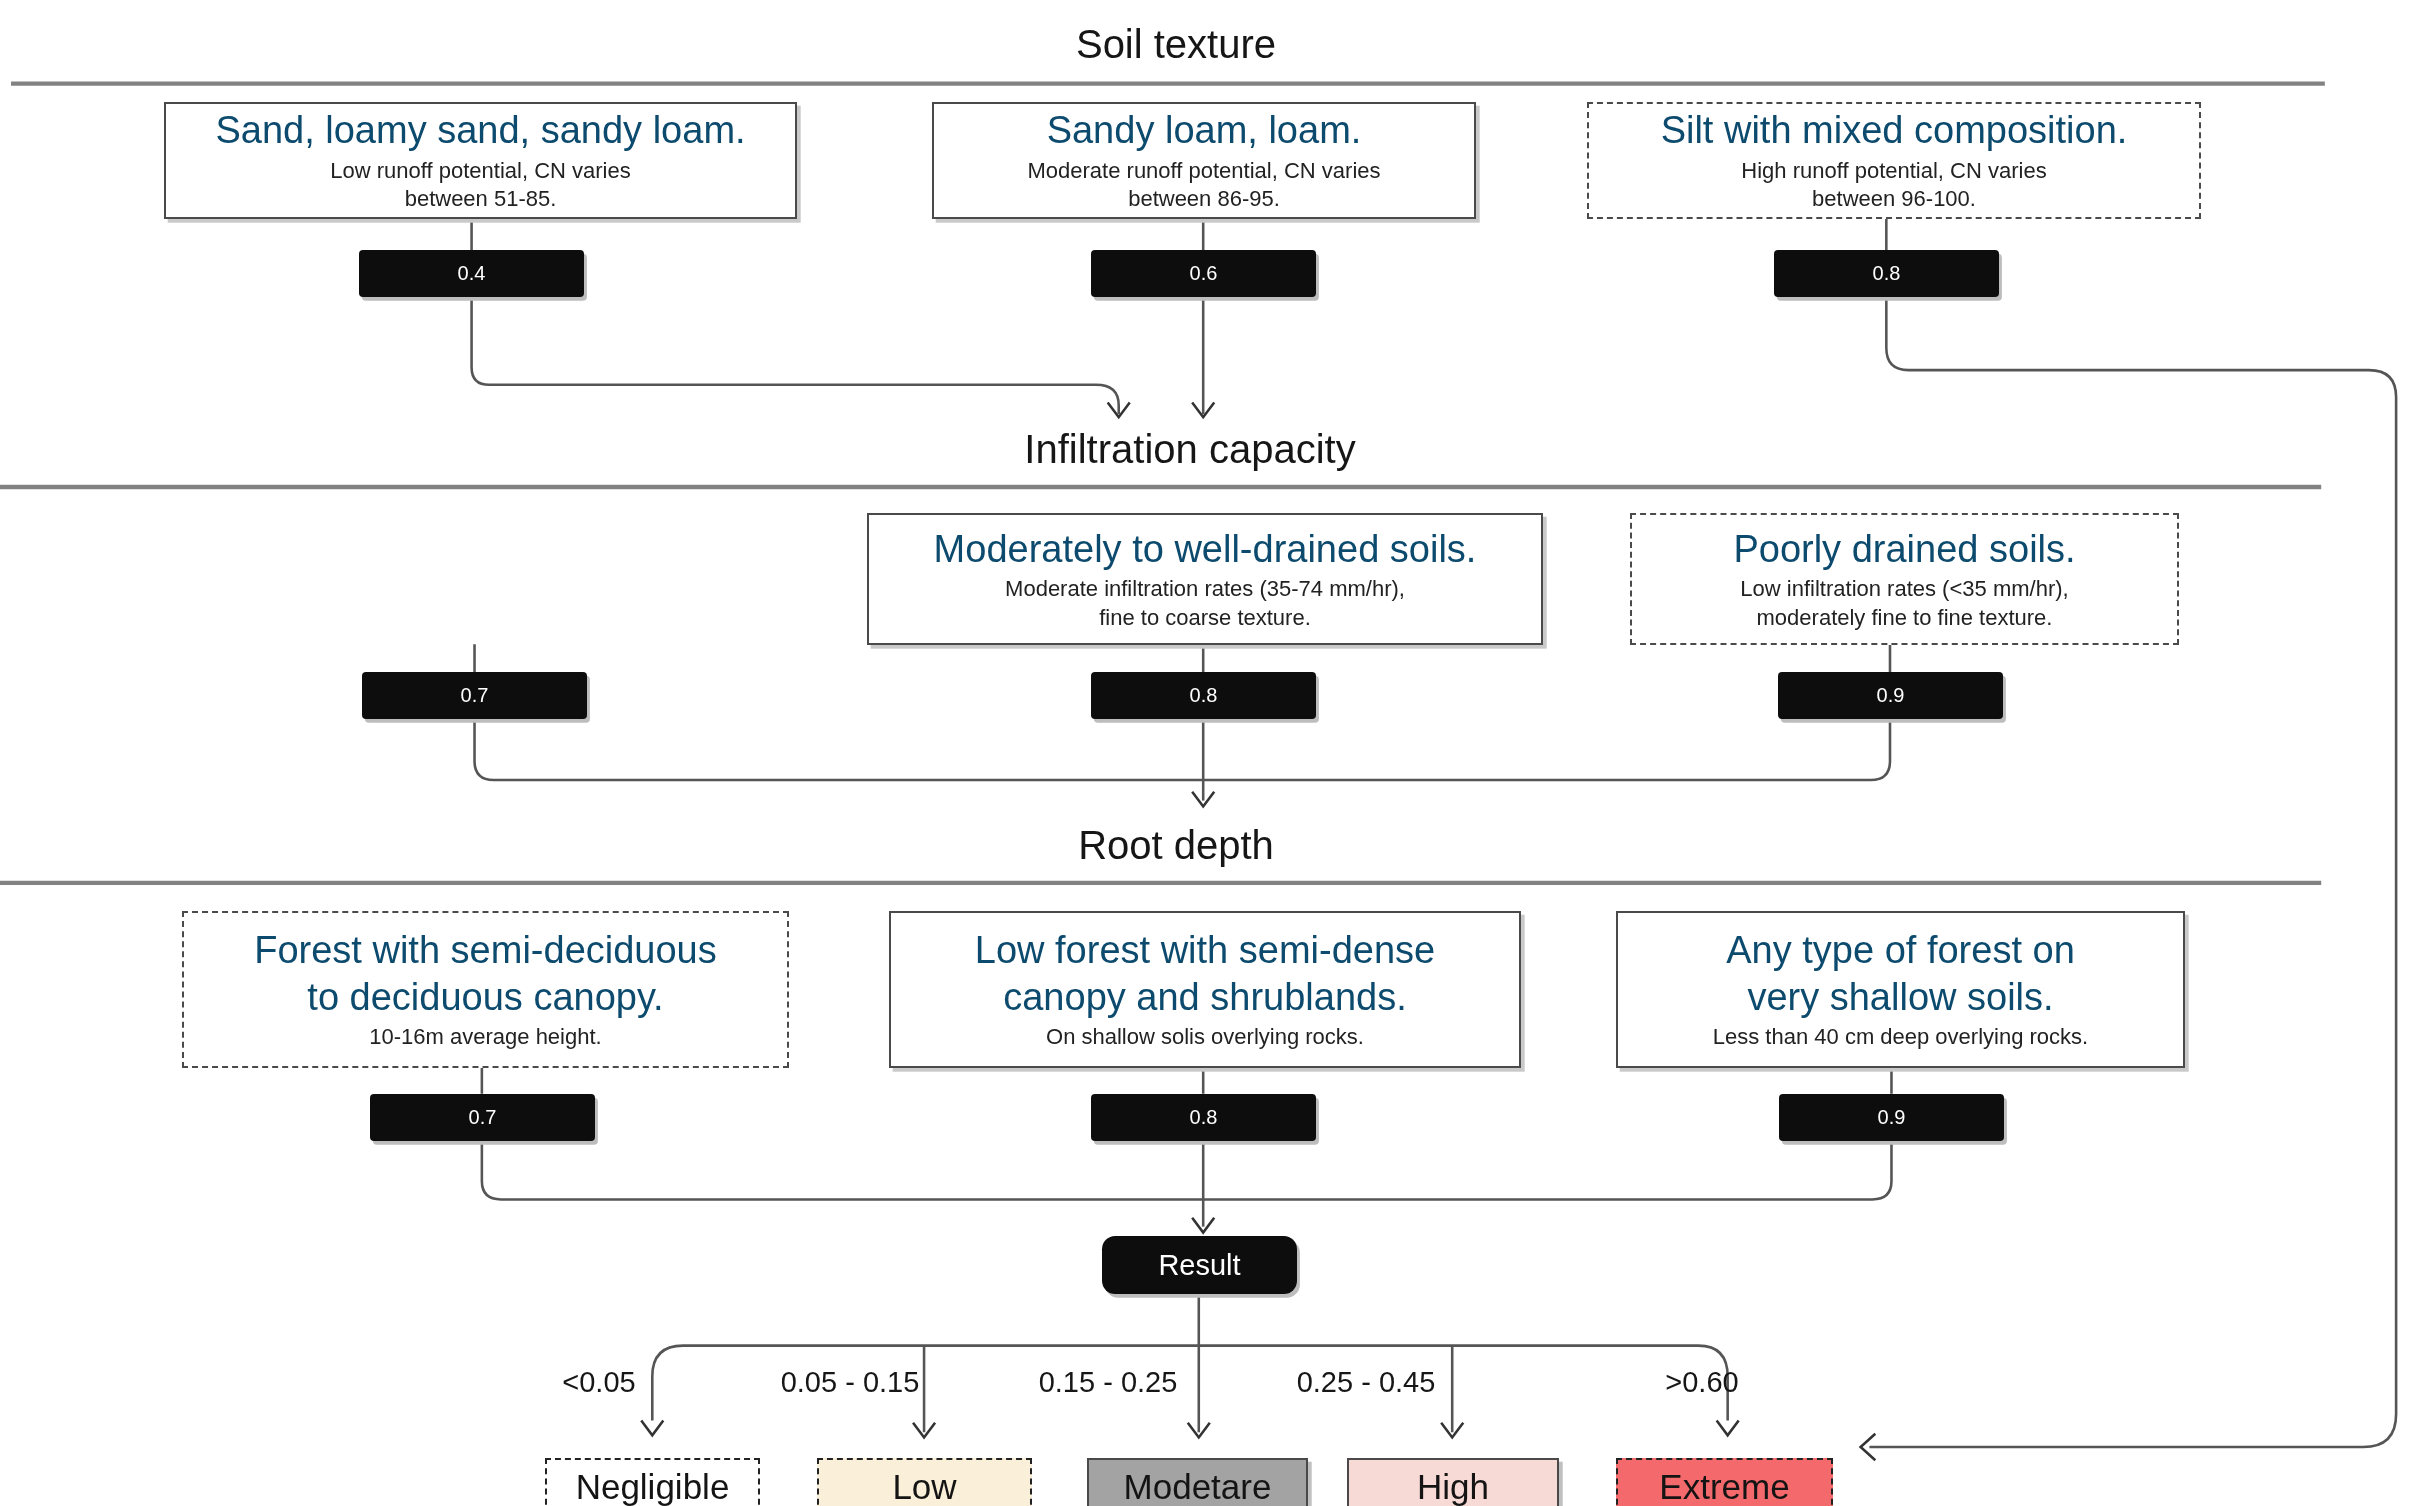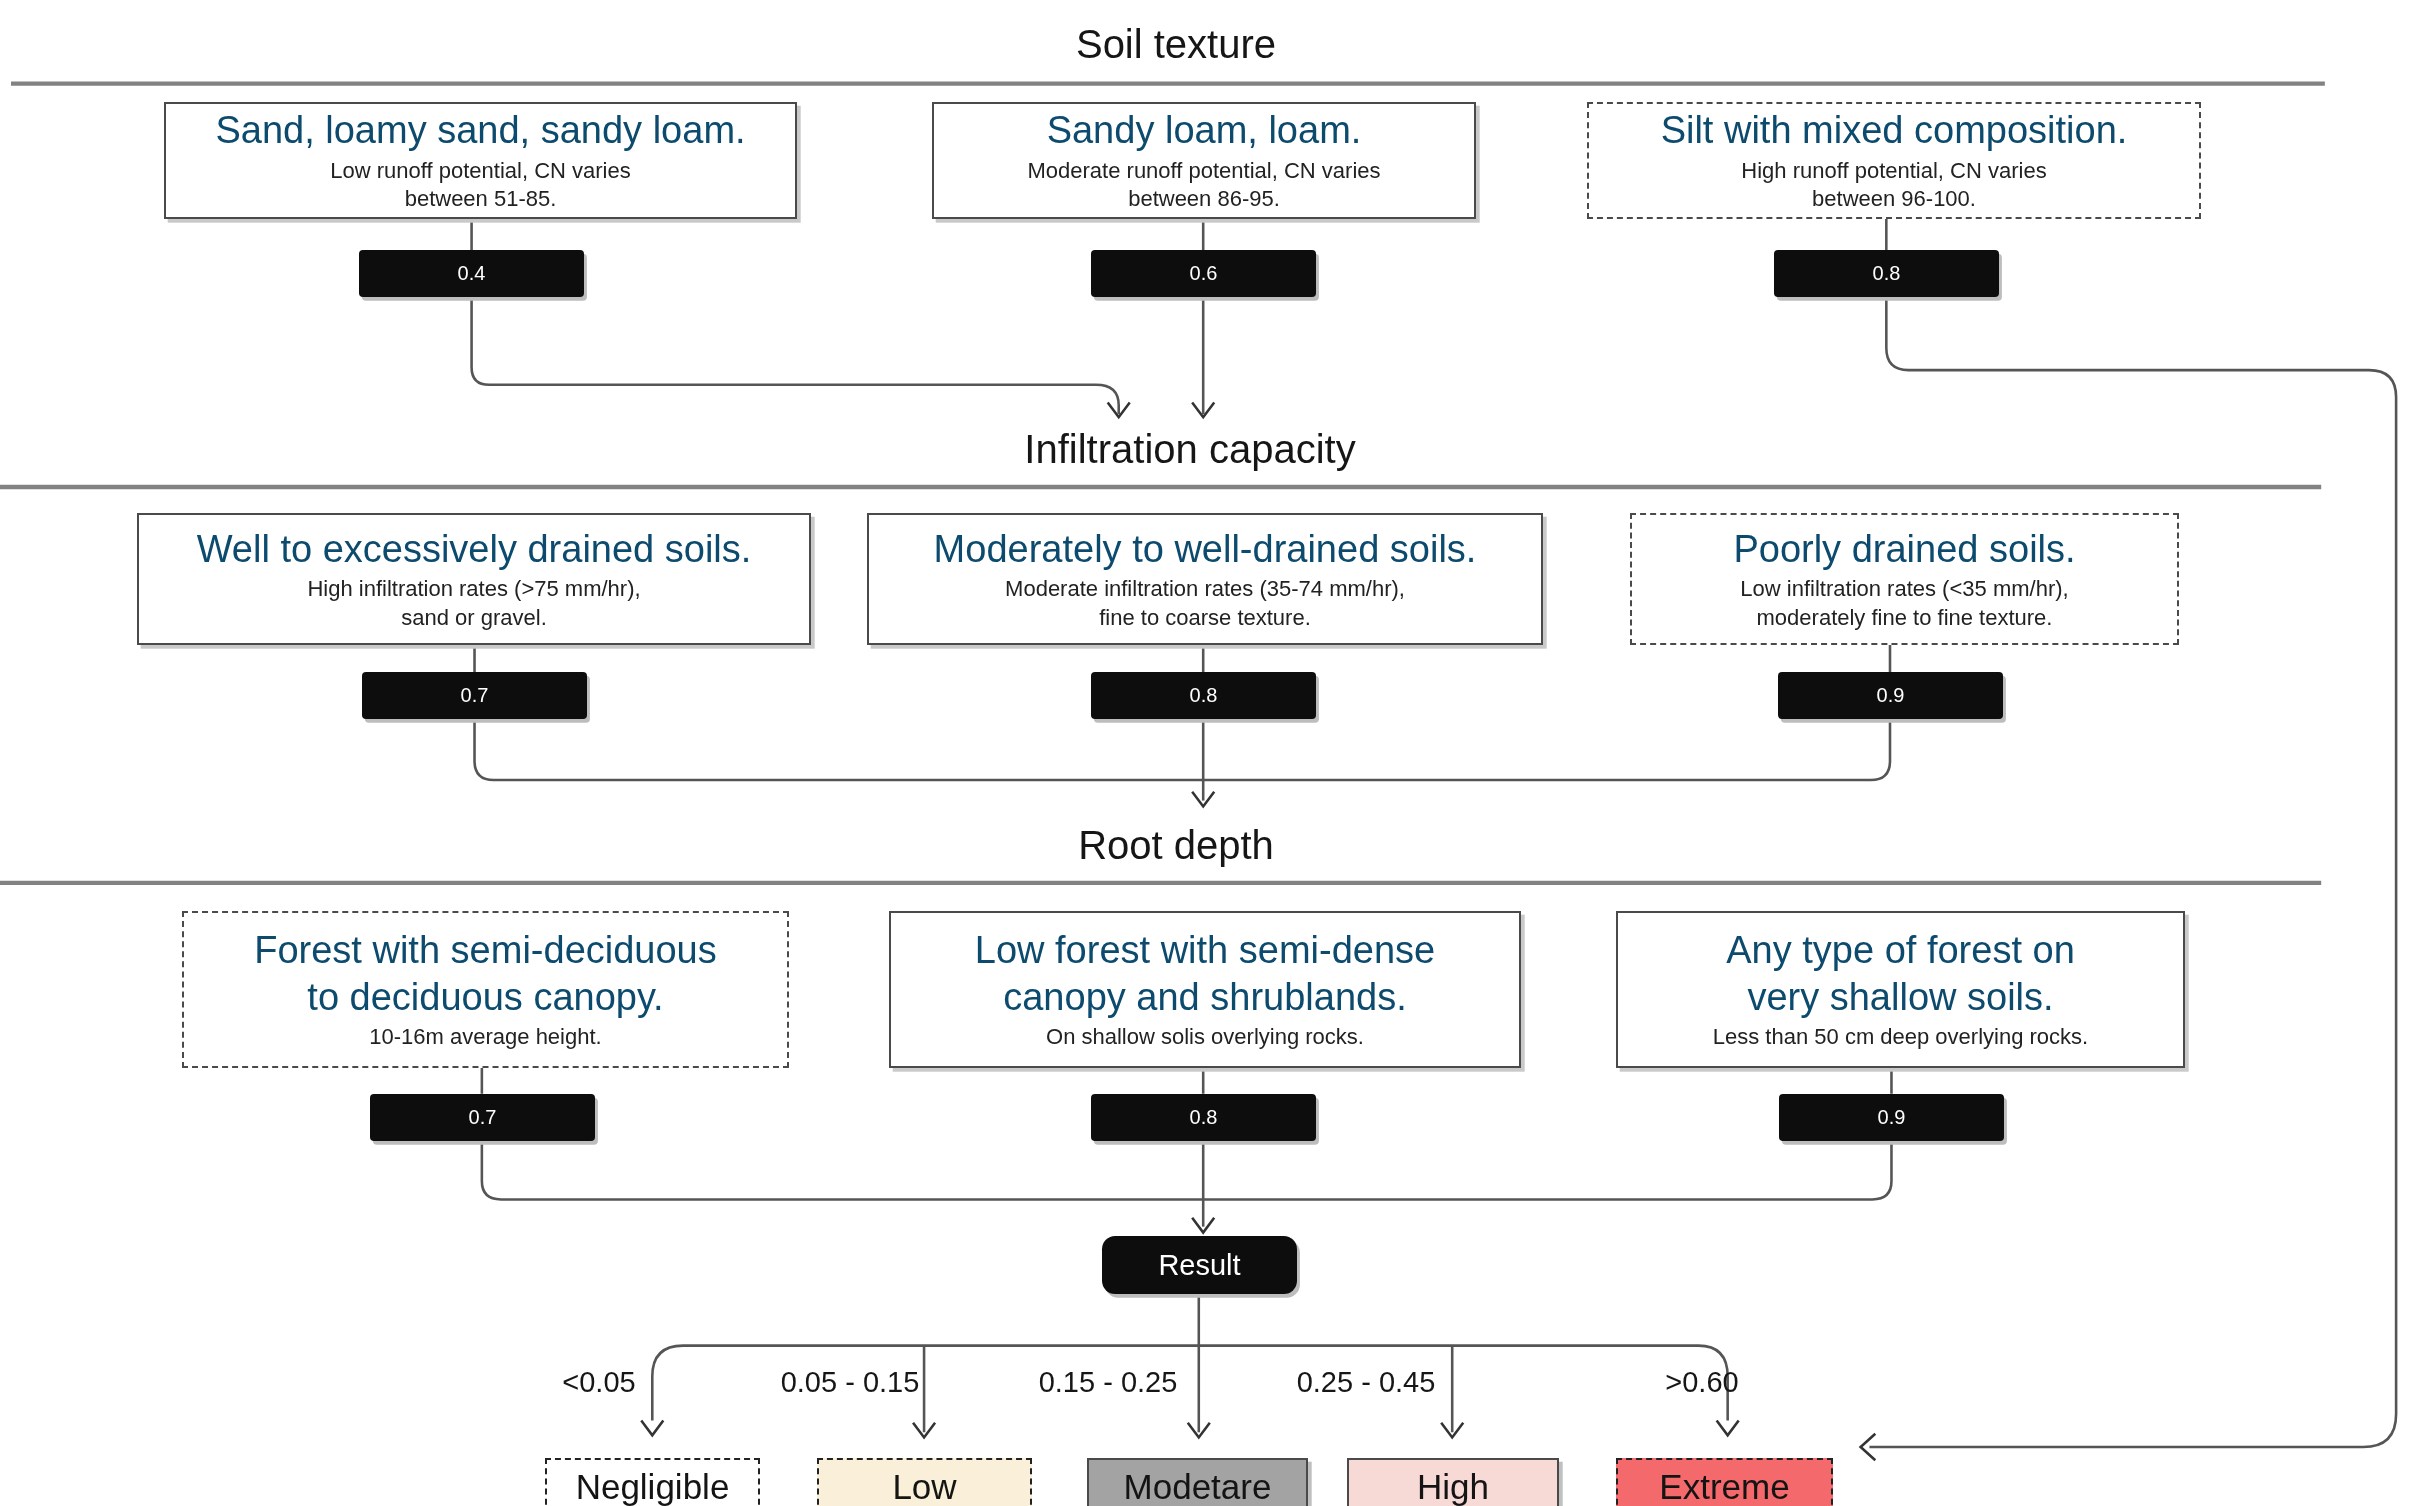--- a/index.html
+++ b/index.html
@@ -108,25 +108,20 @@
   </div>
   <div class="badge" style="left:1091px;top:234px;">0.6</div>
 
   <div class="dbox dashed" style="left:1587px;top:86px;width:614px;height:117px;">
     <div class="dbox-h">Silt with mixed composition.</div>
     <div class="dbox-d">High runoff potential, CN varies
 between 96-100.</div>
   </div>
   <div class="badge" style="left:1774px;top:234px;">0.8</div>
 
-  <div class="dbox solid" style="left:137px;top:497px;width:674px;height:132px;">
-    <div class="dbox-h">Well to excessively drained soils.</div>
-    <div class="dbox-d">High infiltration rates (&gt;75 mm/hr),
-sand or gravel.</div>
-  </div>
   <div class="badge" style="left:362px;top:656px;">0.7</div>
 
   <div class="dbox solid" style="left:867px;top:497px;width:676px;height:132px;">
     <div class="dbox-h">Moderately to well-drained soils.</div>
     <div class="dbox-d">Moderate infiltration rates (35-74 mm/hr),
 fine to coarse texture.</div>
   </div>
   <div class="badge" style="left:1091px;top:656px;">0.8</div>
 
   <div class="dbox dashed" style="left:1630px;top:497px;width:549px;height:132px;">
@@ -146,21 +141,21 @@
   <div class="dbox solid" style="left:889px;top:895px;width:632px;height:157px;">
     <div class="dbox-h">Low forest with semi-dense
 canopy and shrublands.</div>
     <div class="dbox-d">On shallow solis overlying rocks.</div>
   </div>
   <div class="badge" style="left:1091px;top:1078px;">0.8</div>
 
   <div class="dbox solid" style="left:1616px;top:895px;width:569px;height:157px;">
     <div class="dbox-h">Any type of forest on
 very shallow soils.</div>
-    <div class="dbox-d">Less than 50 cm deep overlying rocks.</div>
+    <div class="dbox-d">Less than 40 cm deep overlying rocks.</div>
   </div>
   <div class="badge" style="left:1779px;top:1078px;">0.9</div>
 
   <div class="result-badge">Result</div>
 
   <div class="threshold" style="left:599px;">&lt;0.05</div>
   <div class="threshold" style="left:850px;">0.05 - 0.15</div>
   <div class="threshold" style="left:1108px;">0.15 - 0.25</div>
   <div class="threshold" style="left:1366px;">0.25 - 0.45</div>
   <div class="threshold" style="left:1702px;">&gt;0.60</div>

